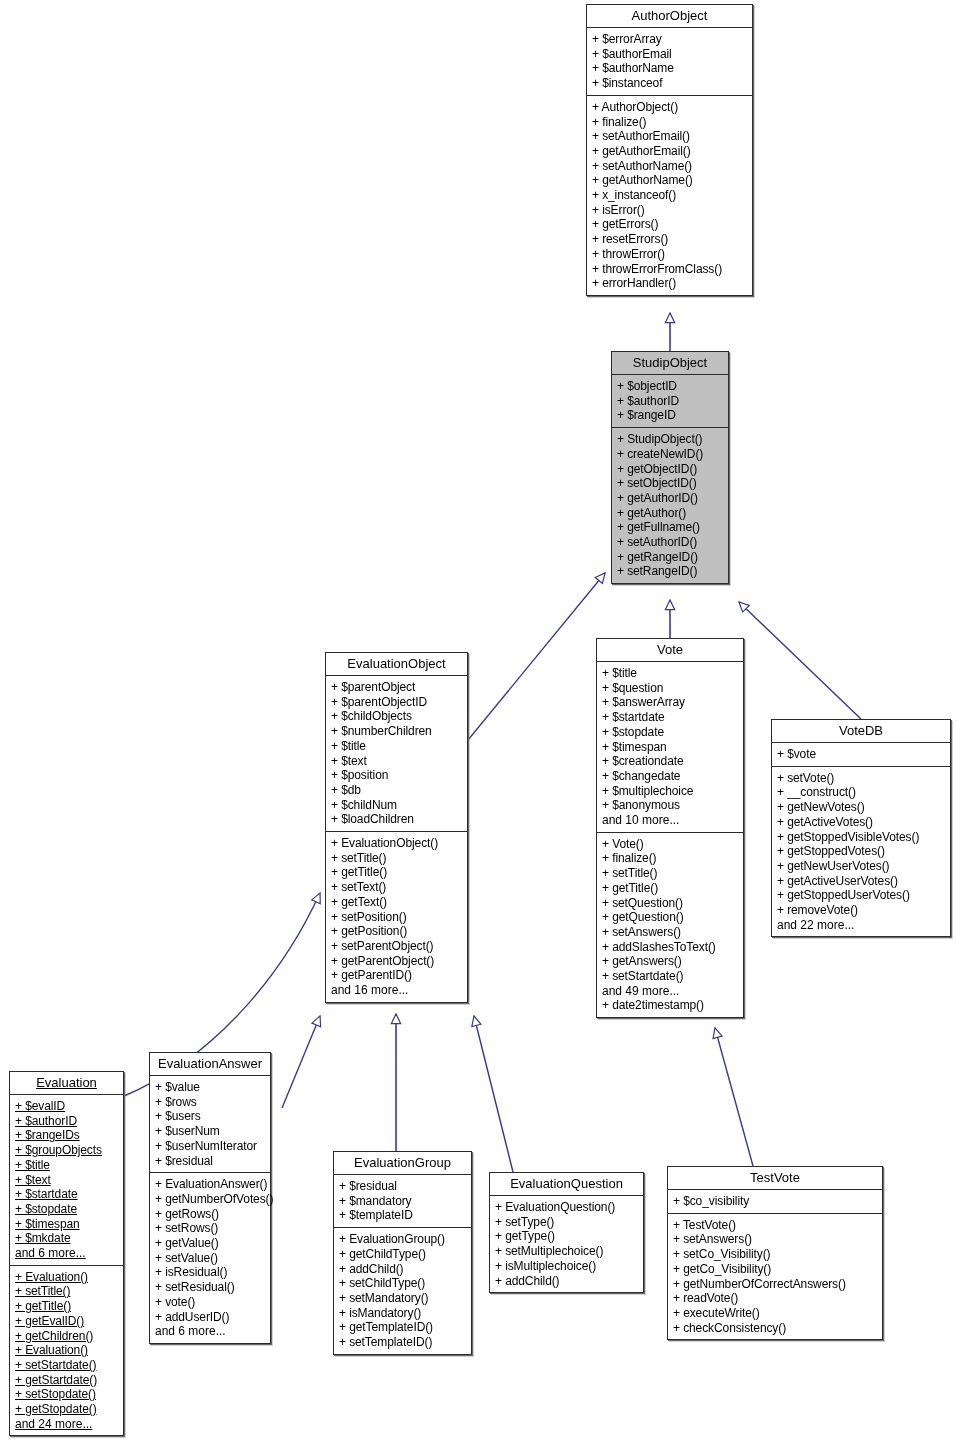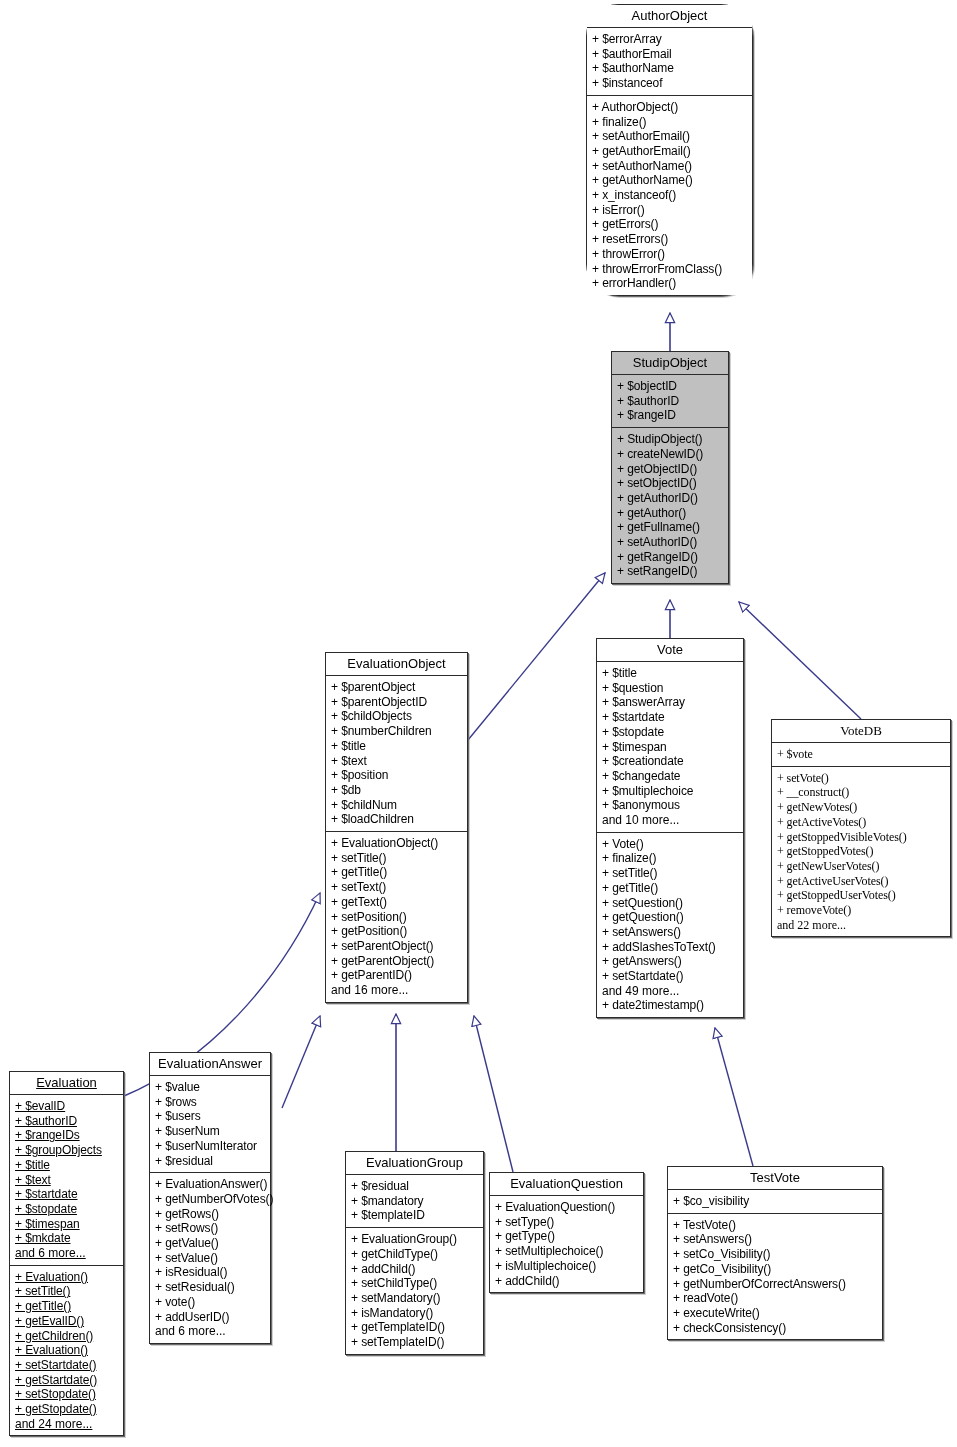--- a/index.html
+++ b/index.html
@@ -118,21 +118,21 @@
     <g>
       <line x1="513" y1="1172" x2="474" y2="1016" stroke="#3a3a8c" stroke-width="1.4" marker-end="url(#gen-arrow)"></line>
     </g>
 
     <g>
       <line x1="753" y1="1166" x2="715" y2="1028" stroke="#3a3a8c" stroke-width="1.4" marker-end="url(#gen-arrow)"></line>
     </g>
   </svg>
 
   <div id="class-layer">
-      <div class="uml-class" style="left: 586px; top: 4px; width: 167px; border-radius: 32px;">
+      <div class="uml-class" style="left: 586px; top: 4px; width: 167px;">
         <div class="cls-title">AuthorObject</div>
         <div class="cls-attrs">
           <div class="cls-row">+ $errorArray</div>
           <div class="cls-row">+ $authorEmail</div>
           <div class="cls-row">+ $authorName</div>
           <div class="cls-row">+ $instanceof</div>
         </div>
         <div class="cls-ops">
           <div class="cls-row">+ AuthorObject()</div>
           <div class="cls-row">+ finalize()</div>
@@ -220,21 +220,21 @@
           <div class="cls-row">+ setQuestion()</div>
           <div class="cls-row">+ getQuestion()</div>
           <div class="cls-row">+ setAnswers()</div>
           <div class="cls-row">+ addSlashesToText()</div>
           <div class="cls-row">+ getAnswers()</div>
           <div class="cls-row">+ setStartdate()</div>
           <div class="cls-more">and 49 more...</div>
           <div class="cls-row">+ date2timestamp()</div>
         </div>
       </div>
-      <div class="uml-class" style="left: 771px; top: 719px; width: 180px; font-family: Liberation Serif, serif;">
+      <div class="uml-class" style="left: 771px; top: 719px; width: 180px;">
         <div class="cls-title">VoteDB</div>
         <div class="cls-attrs">
           <div class="cls-row">+ $vote</div>
         </div>
         <div class="cls-ops">
           <div class="cls-row">+ setVote()</div>
           <div class="cls-row">+ __construct()</div>
           <div class="cls-row">+ getNewVotes()</div>
           <div class="cls-row">+ getActiveVotes()</div>
           <div class="cls-row">+ getStoppedVisibleVotes()</div>
@@ -292,21 +292,21 @@
           <div class="cls-row">+ setRows()</div>
           <div class="cls-row">+ getValue()</div>
           <div class="cls-row">+ setValue()</div>
           <div class="cls-row">+ isResidual()</div>
           <div class="cls-row">+ setResidual()</div>
           <div class="cls-row">+ vote()</div>
           <div class="cls-row">+ addUserID()</div>
           <div class="cls-more">and 6 more...</div>
         </div>
       </div>
-      <div class="uml-class" style="left: 345px; top: 1151px; width: 139px;">
+      <div class="uml-class" style="left: 333px; top: 1151px; width: 139px;">
         <div class="cls-title">EvaluationGroup</div>
         <div class="cls-attrs">
           <div class="cls-row">+ $residual</div>
           <div class="cls-row">+ $mandatory</div>
           <div class="cls-row">+ $templateID</div>
         </div>
         <div class="cls-ops">
           <div class="cls-row">+ EvaluationGroup()</div>
           <div class="cls-row">+ getChildType()</div>
           <div class="cls-row">+ addChild()</div>

